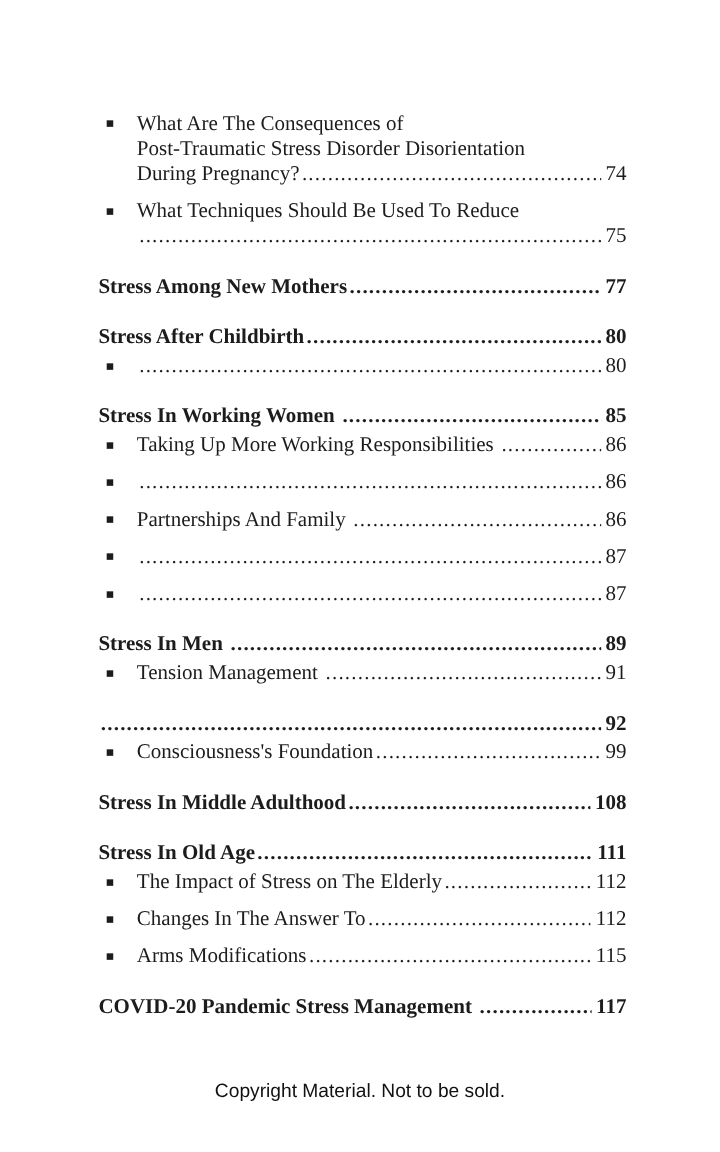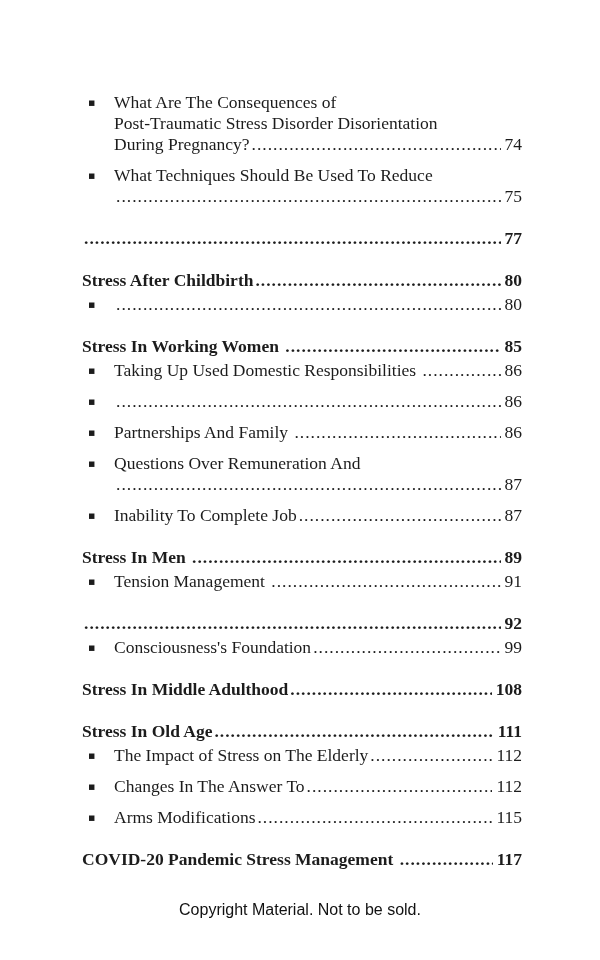--- a/index.html
+++ b/index.html
@@ -105,20 +105,21 @@
           </div>
           <div class="line">
             <span class="dots">..............................................................................................................</span>
             <span class="pg">75</span>
           </div>
         </div>
       </div>
       <div class="entry heading">
         <div class="entry-body">
           <div class="line">
+            <span class="txt">Stress Among New Mothers</span>
             <span class="dots">..............................................................................................................</span>
             <span class="pg">77</span>
           </div>
         </div>
       </div>
       <div class="entry heading">
         <div class="entry-body">
           <div class="line">
             <span class="txt">Stress After Childbirth</span>
             <span class="dots">..............................................................................................................</span>
@@ -141,21 +142,21 @@
             <span class="txt">Stress In Working Women </span>
             <span class="dots">..............................................................................................................</span>
             <span class="pg">85</span>
           </div>
         </div>
       </div>
       <div class="entry bullet">
         <span class="bullet-marker">▪</span>
         <div class="entry-body">
           <div class="line">
-            <span class="txt">Taking Up Used Domestic Responsibilities </span>
+            <span class="txt">Taking Up More Working Responsibilities </span>
             <span class="dots">..............................................................................................................</span>
             <span class="pg">86</span>
           </div>
         </div>
       </div>
       <div class="entry bullet">
         <span class="bullet-marker">▪</span>
         <div class="entry-body">
           <div class="line">
             <span class="dots">..............................................................................................................</span>
@@ -170,33 +171,29 @@
             <span class="txt">Partnerships And Family </span>
             <span class="dots">..............................................................................................................</span>
             <span class="pg">86</span>
           </div>
         </div>
       </div>
       <div class="entry bullet">
         <span class="bullet-marker">▪</span>
         <div class="entry-body">
           <div class="line">
-            <span class="txt">Questions Over Remuneration And</span>
-          </div>
-          <div class="line">
             <span class="dots">..............................................................................................................</span>
             <span class="pg">87</span>
           </div>
         </div>
       </div>
       <div class="entry bullet">
         <span class="bullet-marker">▪</span>
         <div class="entry-body">
           <div class="line">
-            <span class="txt">Inability To Complete Job</span>
             <span class="dots">..............................................................................................................</span>
             <span class="pg">87</span>
           </div>
         </div>
       </div>
       <div class="entry heading">
         <div class="entry-body">
           <div class="line">
             <span class="txt">Stress In Men </span>
             <span class="dots">..............................................................................................................</span>

